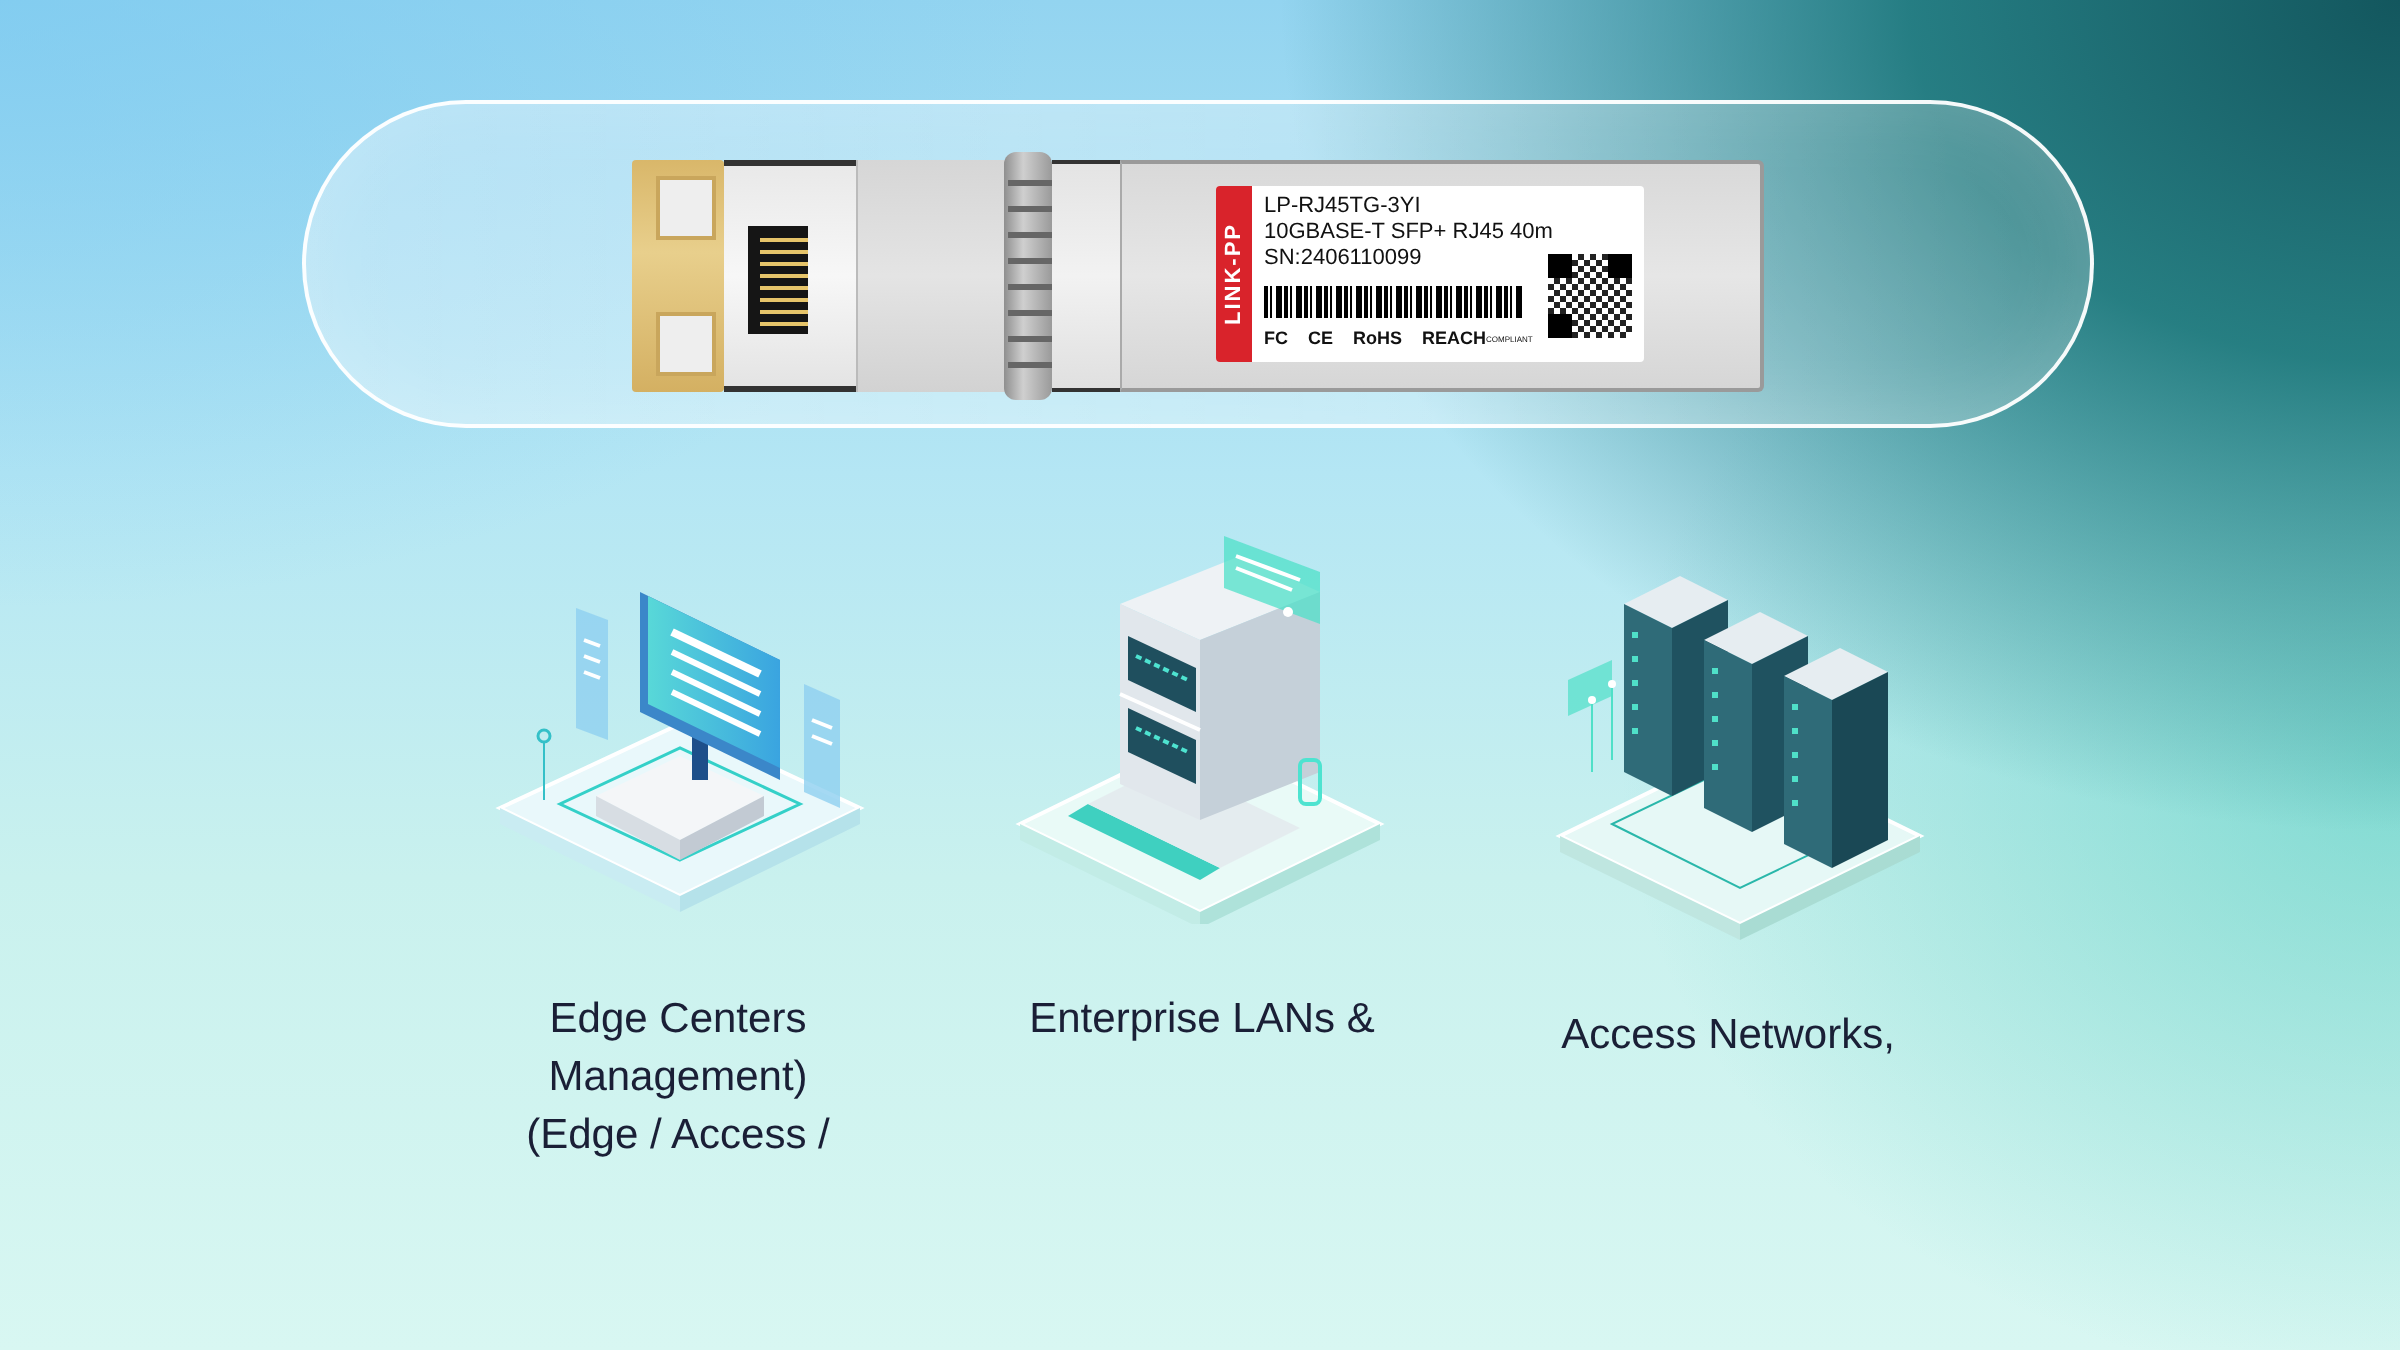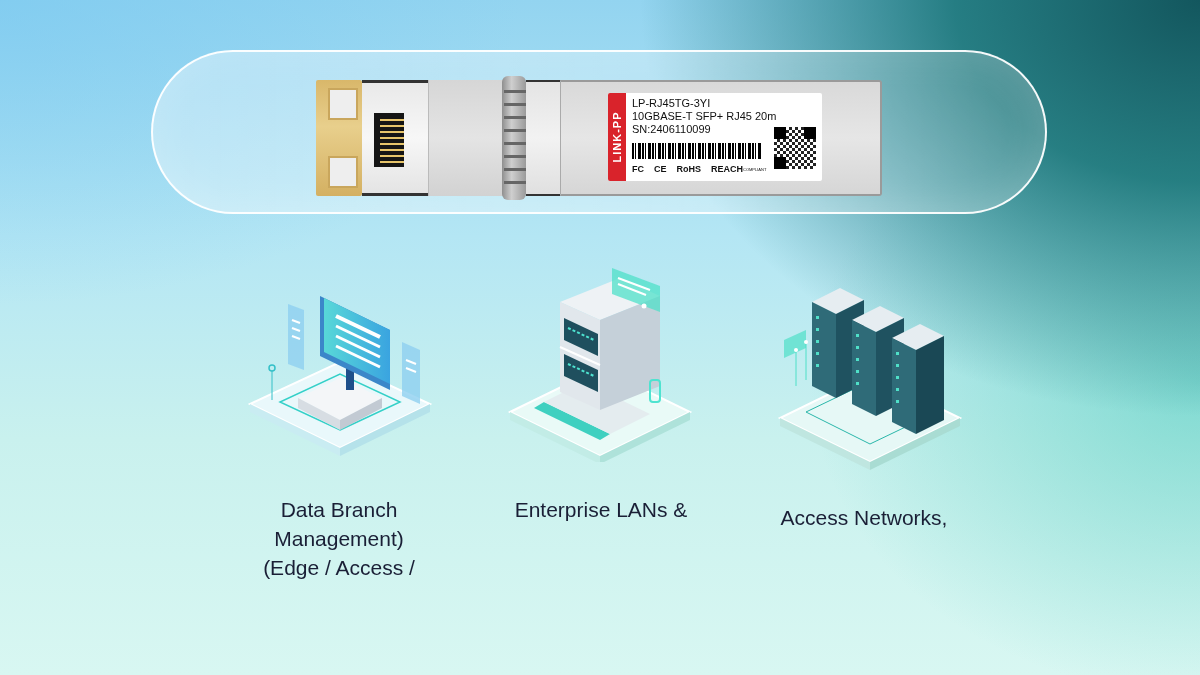--- a/index.html
+++ b/index.html
@@ -83,21 +83,21 @@
     <div class="fin" style="top:92px"></div>
       <div class="fin" style="top:105px"></div>
   </div>
   <div class="clip-area"></div>
   <div class="shell2"></div>
   <div class="label">
     <div class="brand">
         <span>LINK-PP</span>
       </div>
     <div class="ltext" style="top:4px">LP-RJ45TG-3YI</div>
-    <div class="ltext" style="top:17px">10GBASE-T SFP+ RJ45 20m</div>
+    <div class="ltext" style="top:17px">10GBASE-T SFP+ RJ45 40m</div>
     <div class="ltext" style="top:30px">SN:2406110099</div>
     <div class="barcode"></div>
     <div class="qr"></div>
     <div class="certs">
       <span>FC</span>
       <span>CE</span>
       <span>RoHS</span>
       <span style="display:flex;align-items:center;line-height:9px">
         <span>REACH</span>
         <span style="font-size:4px;font-weight:normal">COMPLIANT</span>
@@ -194,21 +194,21 @@
       <rect x="126" y="118" width="3" height="3"></rect>
   </g>
   <polygon points="14,58 36,48 36,66 14,76" fill="#4fe0c8" opacity="0.7"></polygon>
   <circle cx="26" cy="68" r="2" fill="#fff"></circle>
     <circle cx="36" cy="60" r="2" fill="#fff"></circle>
   <line x1="26" y1="70" x2="26" y2="104" stroke="#4fe0c8" stroke-width="1"></line>
   <line x1="36" y1="62" x2="36" y2="98" stroke="#4fe0c8" stroke-width="1"></line>
 </svg>
 
 <div class="caption" style="left:219px;top:495px">
-  <div>Data Branch</div>
+  <div>Edge Centers</div>
   <div>Management)</div>
   <div>(Edge / Access /</div>
 </div>
 <div class="caption" style="left:481px;top:495px">
   <div>Enterprise LANs &amp;</div>
 </div>
 <div class="caption" style="left:744px;top:503px">
   <div>Access Networks,</div>
 </div>
 

